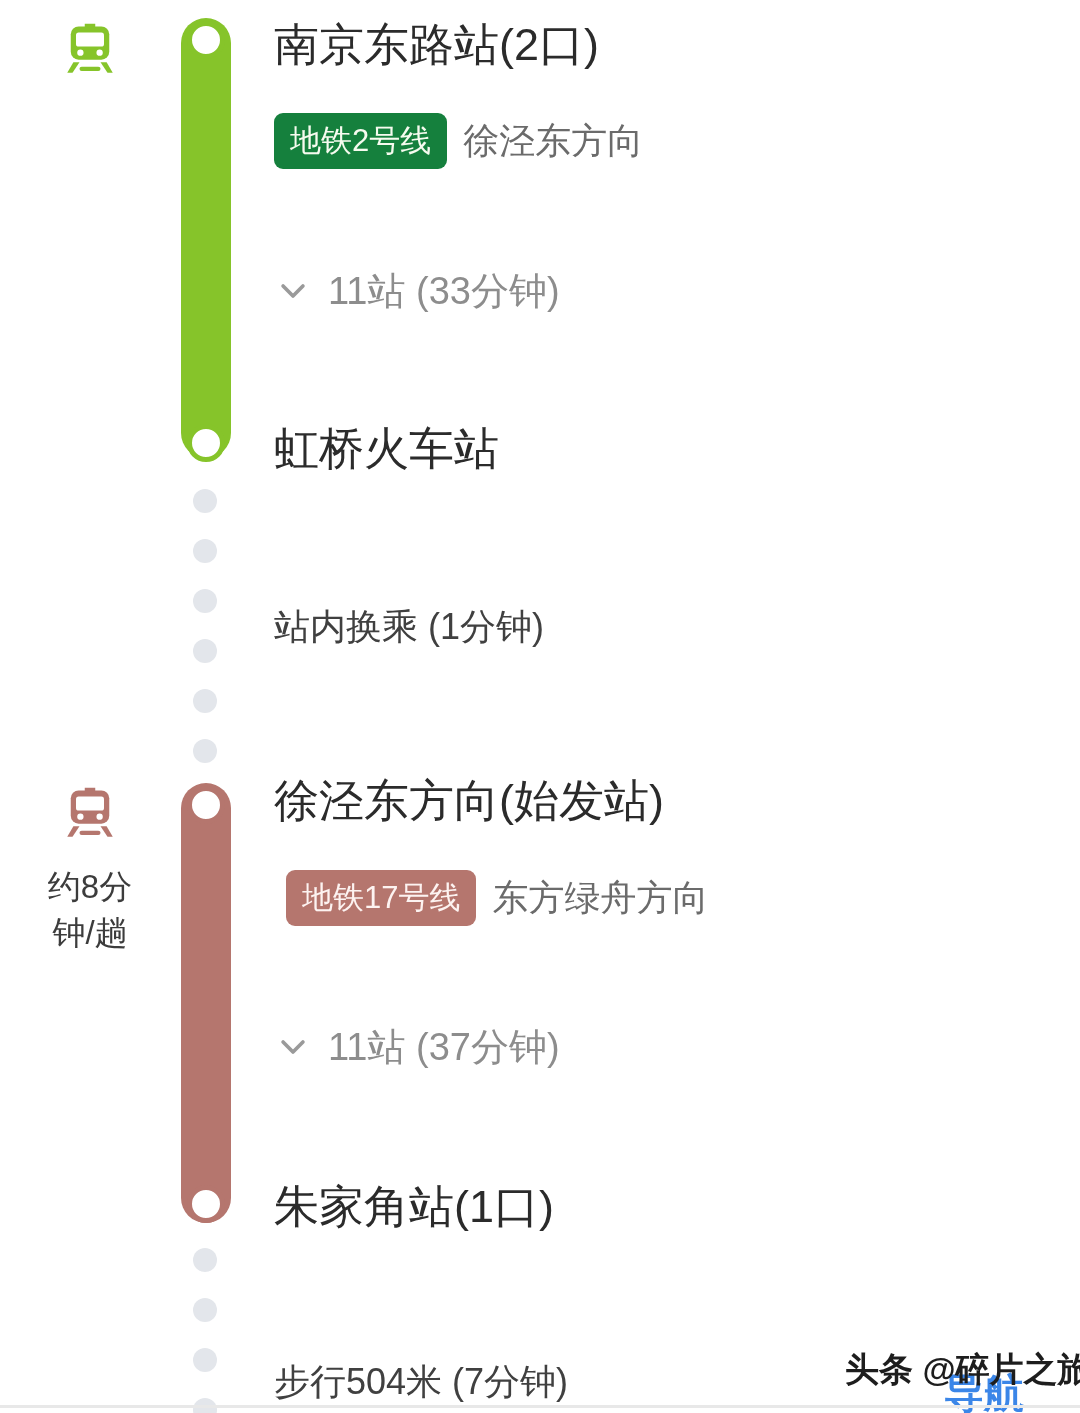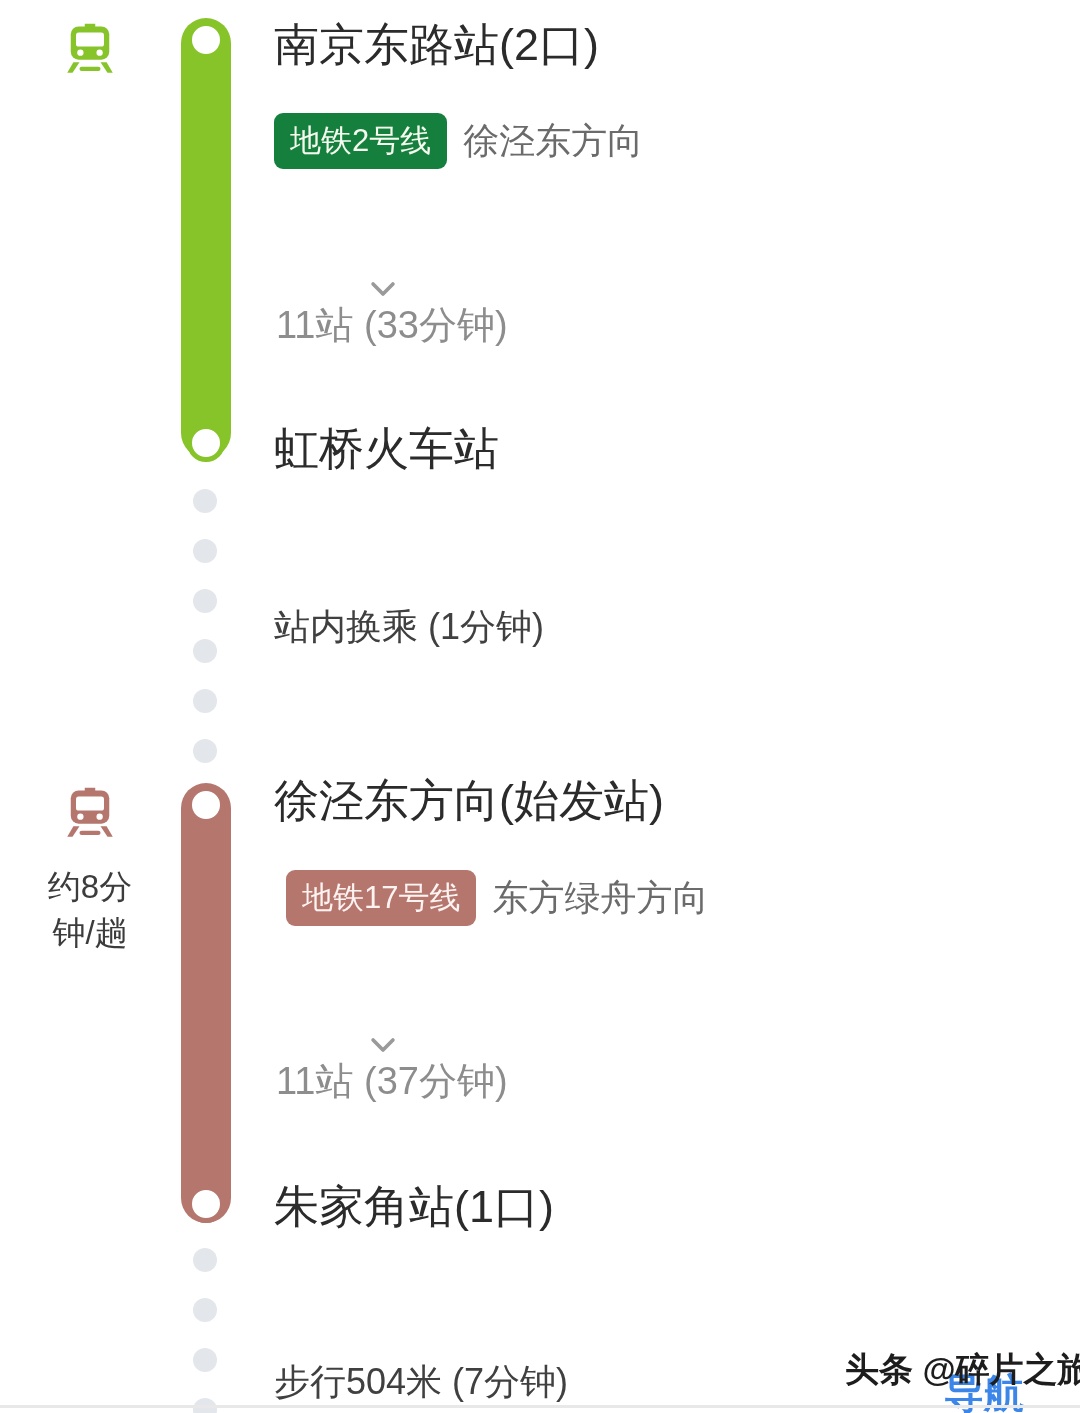--- a/index.html
+++ b/index.html
@@ -79,21 +79,20 @@
     color:#6b6b6b;
     margin-left:16px;
     white-space:nowrap;
   }
   .stops-row {
     display:flex; align-items:center;
     font-size:38px;
     line-height:38px;
     color:#8d8d8d;
     white-space:nowrap;
-    flex-direction:column;
   }
   .chev {
     width:34px; height:34px;
     margin-right:18px;
     display:inline-block;
   }
   .chev svg { width:100%; height:100%; display:block; }
   .note-text {
     font-size:36px;
     line-height:36px;

